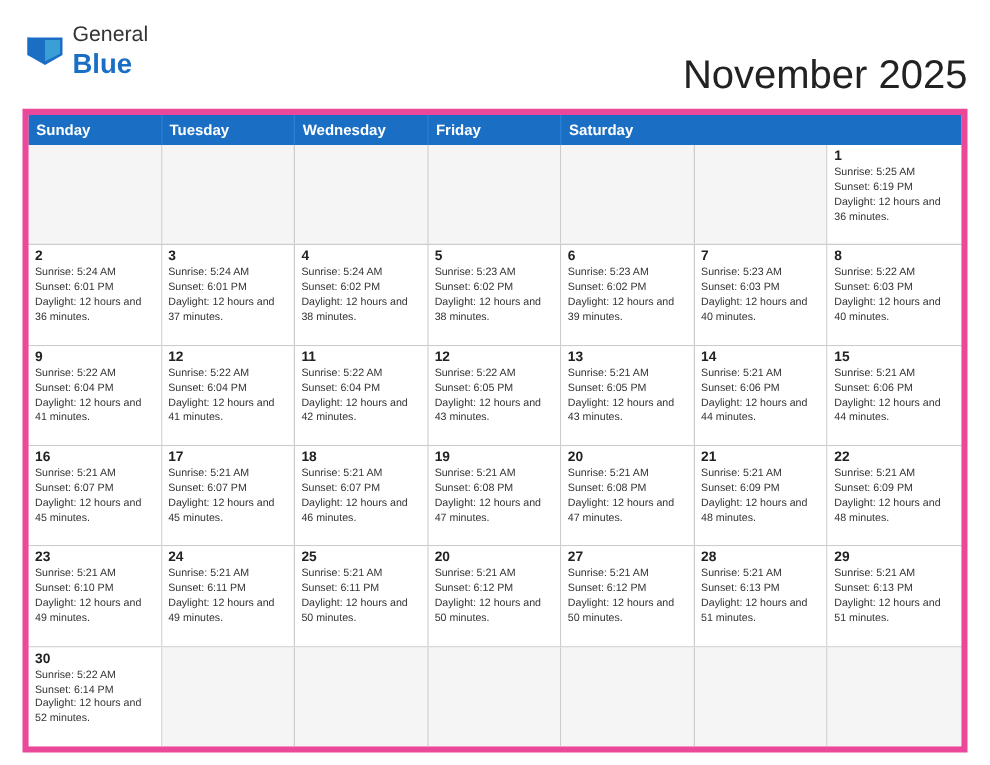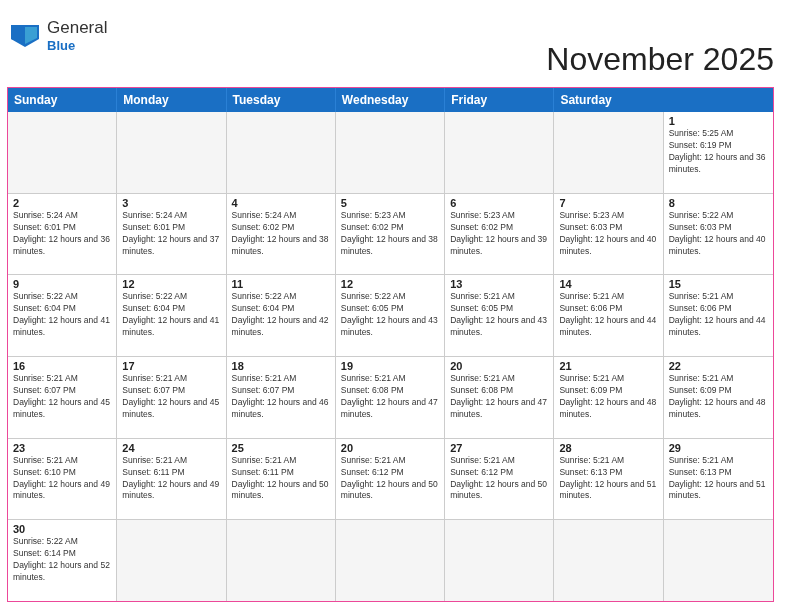--- a/index.html
+++ b/index.html
@@ -6,21 +6,21 @@
     body {
       width: 792px;
       height: 612px;
       font-family: Arial, sans-serif;
       background: #fff;
       overflow: hidden;
     }
     .page {
       width: 792px;
       height: 612px;
-      padding: 18px 18px 10px 7px;
+      padding: 18px 18px 10px 18px;
       display: flex;
       flex-direction: column;
     }
     .header {
       display: flex;
       justify-content: space-between;
       align-items: flex-start;
       margin-bottom: 10px;
     }
     .logo {
@@ -44,21 +44,21 @@
     }
     .location {
       font-size: 14px;
       color: #555;
       margin-top: 2px;
     }
     .calendar {
       flex: 1;
       display: flex;
       flex-direction: column;
-      border: 1px solid #ec4899;
+      border: 5px solid #ec4899;
     }
     .cal-header {
       display: grid;
       grid-template-columns: repeat(7, 1fr);
       background: #1a6fc4;
     }
     .cal-header-cell {
       color: #fff;
       font-size: 12px;
       font-weight: bold;
@@ -111,32 +111,31 @@
   <div class="header">
     <div class="logo">
       <svg class="logo-icon" viewBox="0 0 36 30" xmlns="http://www.w3.org/2000/svg">
 
         <polygon points="4,4 32,4 32,18 18,26 4,18" fill="#1a6fc4"></polygon>
         <polygon points="18,6 30,6 30,17 18,23" fill="#3a9fd4"></polygon>
         <polygon points="4,4 18,6 18,23 4,18" fill="#1a6fc4"></polygon>
       </svg>
       <div>
         <div style="font-size:17px;color:#333;font-weight:normal;">General</div>
-        <div style="font-size:13px;color:#1a6fc4;font-weight:bold;">Blue</div>
+        <div style="font-size:22px;color:#1a6fc4;font-weight:bold;">Blue</div>
       </div>
     </div>
     <div class="title-block">
       <div class="month-title">November 2025</div>
     </div>
   </div>
 
   <div class="calendar">
     <div class="cal-header">
     <div class="cal-header-cell">Sunday</div>
-        <div class="cal-header-cell">Monday</div>
         <div class="cal-header-cell">Tuesday</div>
         <div class="cal-header-cell">Wednesday</div>
         <div class="cal-header-cell">Friday</div>
         <div class="cal-header-cell">Saturday</div>
       </div>
     <div class="cal-body">
     <div class="cal-row">
           <div class="cal-cell empty"></div>
           <div class="cal-cell empty"></div>
           <div class="cal-cell empty"></div>

